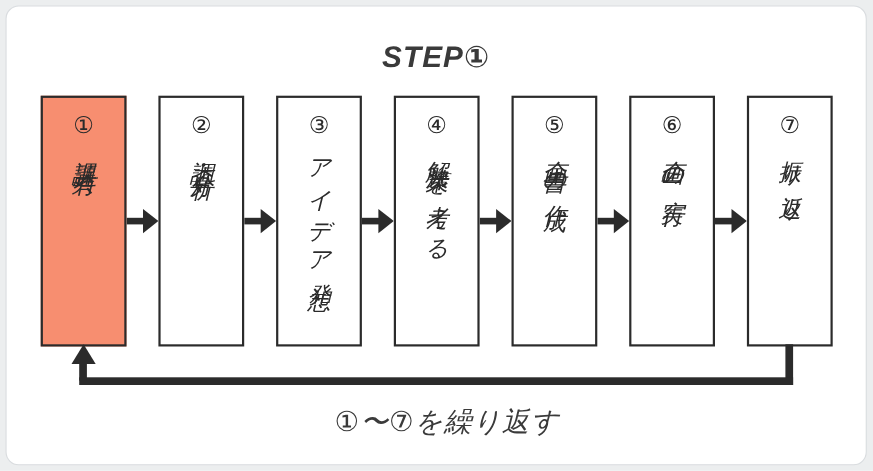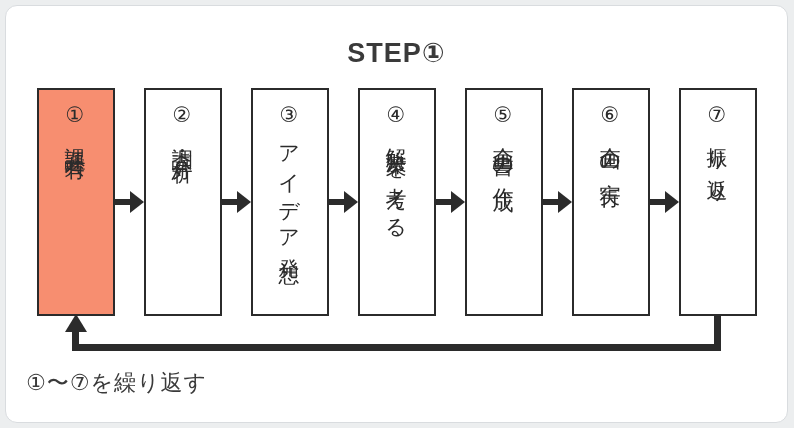--- a/index.html
+++ b/index.html
@@ -10,20 +10,21 @@
     position:relative;
     overflow:hidden;
   }
   .card{
     position:absolute;
     left:5px;top:5px;right:6px;bottom:5px;
     background:#ffffff;
     border:1px solid #d9dcdf;
     border-radius:12px;
     box-sizing:border-box;
+    font-style:italic;
   }
   .title{
     margin-top:31px;
     text-align:center;
     font-size:27px;
     font-weight:bold;
     letter-spacing:1px;
     color:#3a3a3a;
   }
   .flow-wrap{
@@ -69,22 +70,22 @@
   .loop-up-head{
     position:absolute;
     left:28px;top:226px;
     width:0;height:0;
     border-left:11px solid transparent;
     border-right:11px solid transparent;
     border-bottom:18px solid #2b2b2b;
   }
   .loop-caption{
     margin-top:16px;
-    text-align:left;
-    font-size:22px;
+    text-align:center;
+    font-size:25px;
     color:#3a3a3a;
     letter-spacing:1px;
     padding-left:20px;
   }
 </style>
 </head>
 <body>
 
 <div class="card">
 

